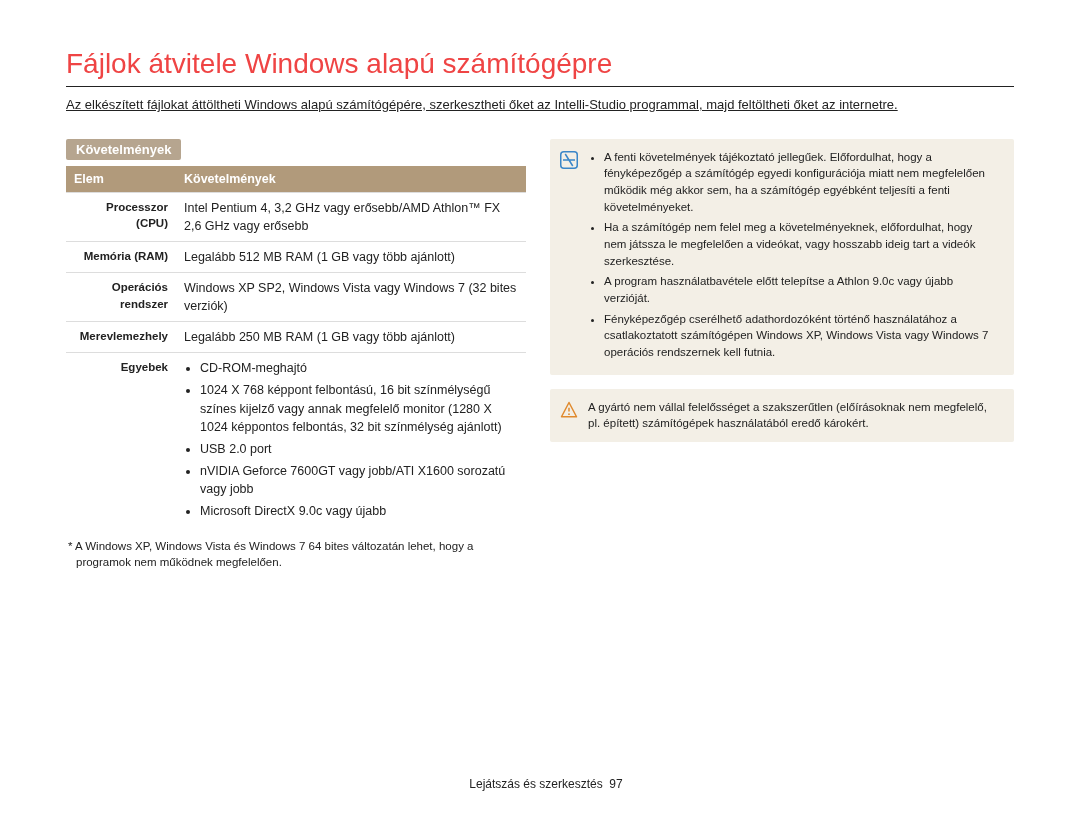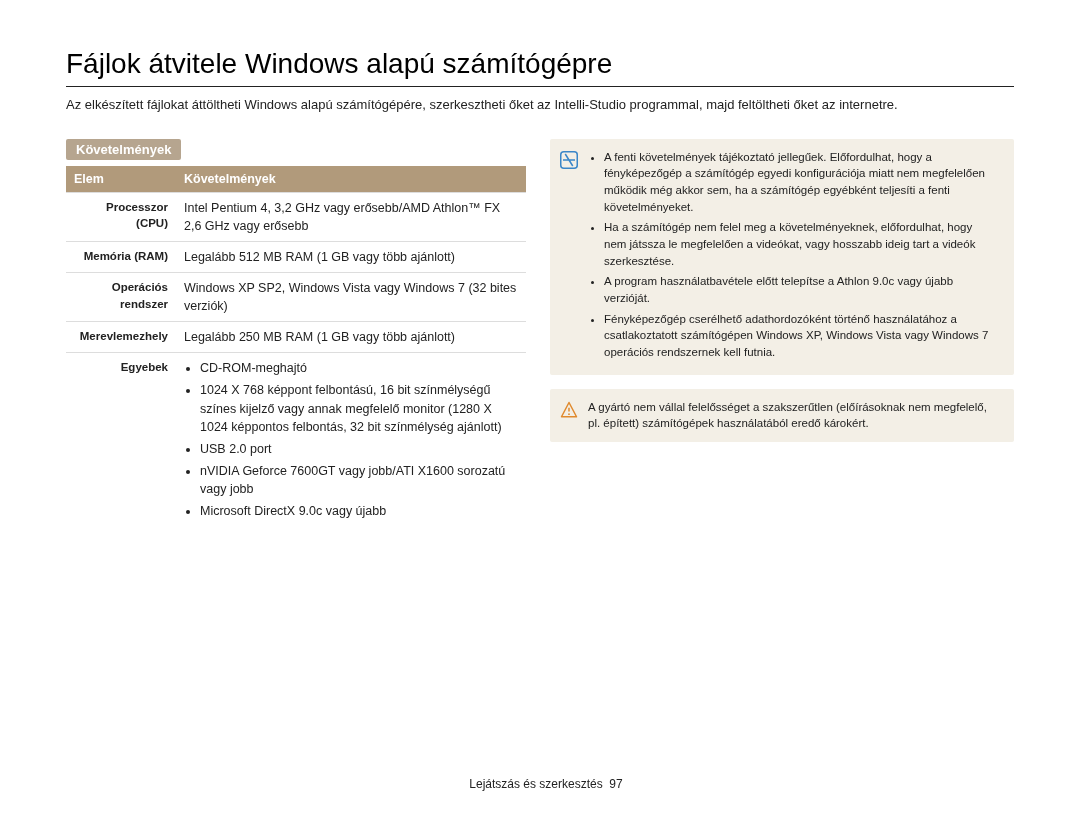--- a/index.html
+++ b/index.html
@@ -12,30 +12,31 @@
     width: 1080px;
     height: 815px;
   }
   .page {
     padding: 48px 66px 0 66px;
     position: relative;
     height: 100%;
   }
   .page-title {
     font-size: 28px;
-    color: #000000;
+    color: #ef4444;
     font-weight: 400;
     margin: 0;
     border-bottom: 1px solid #222;
     padding-bottom: 6px;
   }
   .intro {
     font-size: 13px;
     line-height: 1.5;
     margin: 8px 0 24px 0;
+    text-decoration: underline;
   }
   .cols {
     display: flex;
     gap: 24px;
   }
   .col-left { width: 460px; }
   .col-right { flex: 1; }
 
   .section-tag {
     display: inline-block;
@@ -165,20 +166,21 @@
                 <li>1024 X 768 képpont felbontású, 16 bit színmélységű színes kijelző vagy annak megfelelő monitor (1280 X 1024 képpontos felbontás, 32 bit színmélység ajánlott)</li>
                 <li>USB 2.0 port</li>
                 <li>nVIDIA Geforce 7600GT vagy jobb/ATI X1600 sorozatú vagy jobb</li>
                 <li>Microsoft DirectX 9.0c vagy újabb</li>
               </ul>
             </td>
           </tr>
         </tbody>
       </table>
 
+      <div class="footnote">* A Windows XP, Windows Vista és Windows 7 64 bites változatán lehet, hogy a programok nem működnek megfelelően.</div>
     </div>
 
     <div class="col-right">
 
       <div class="note-box">
         <div class="note-icon">
           <svg viewBox="0 0 24 24" width="18" height="18">
             <rect x="1" y="1" width="22" height="22" rx="4" fill="none" stroke="#3a86c8" stroke-width="2"></rect>
             <path d="M7 4 L17 20 M4 12 L20 12" stroke="#3a86c8" stroke-width="2" fill="none"></path>
           </svg>

